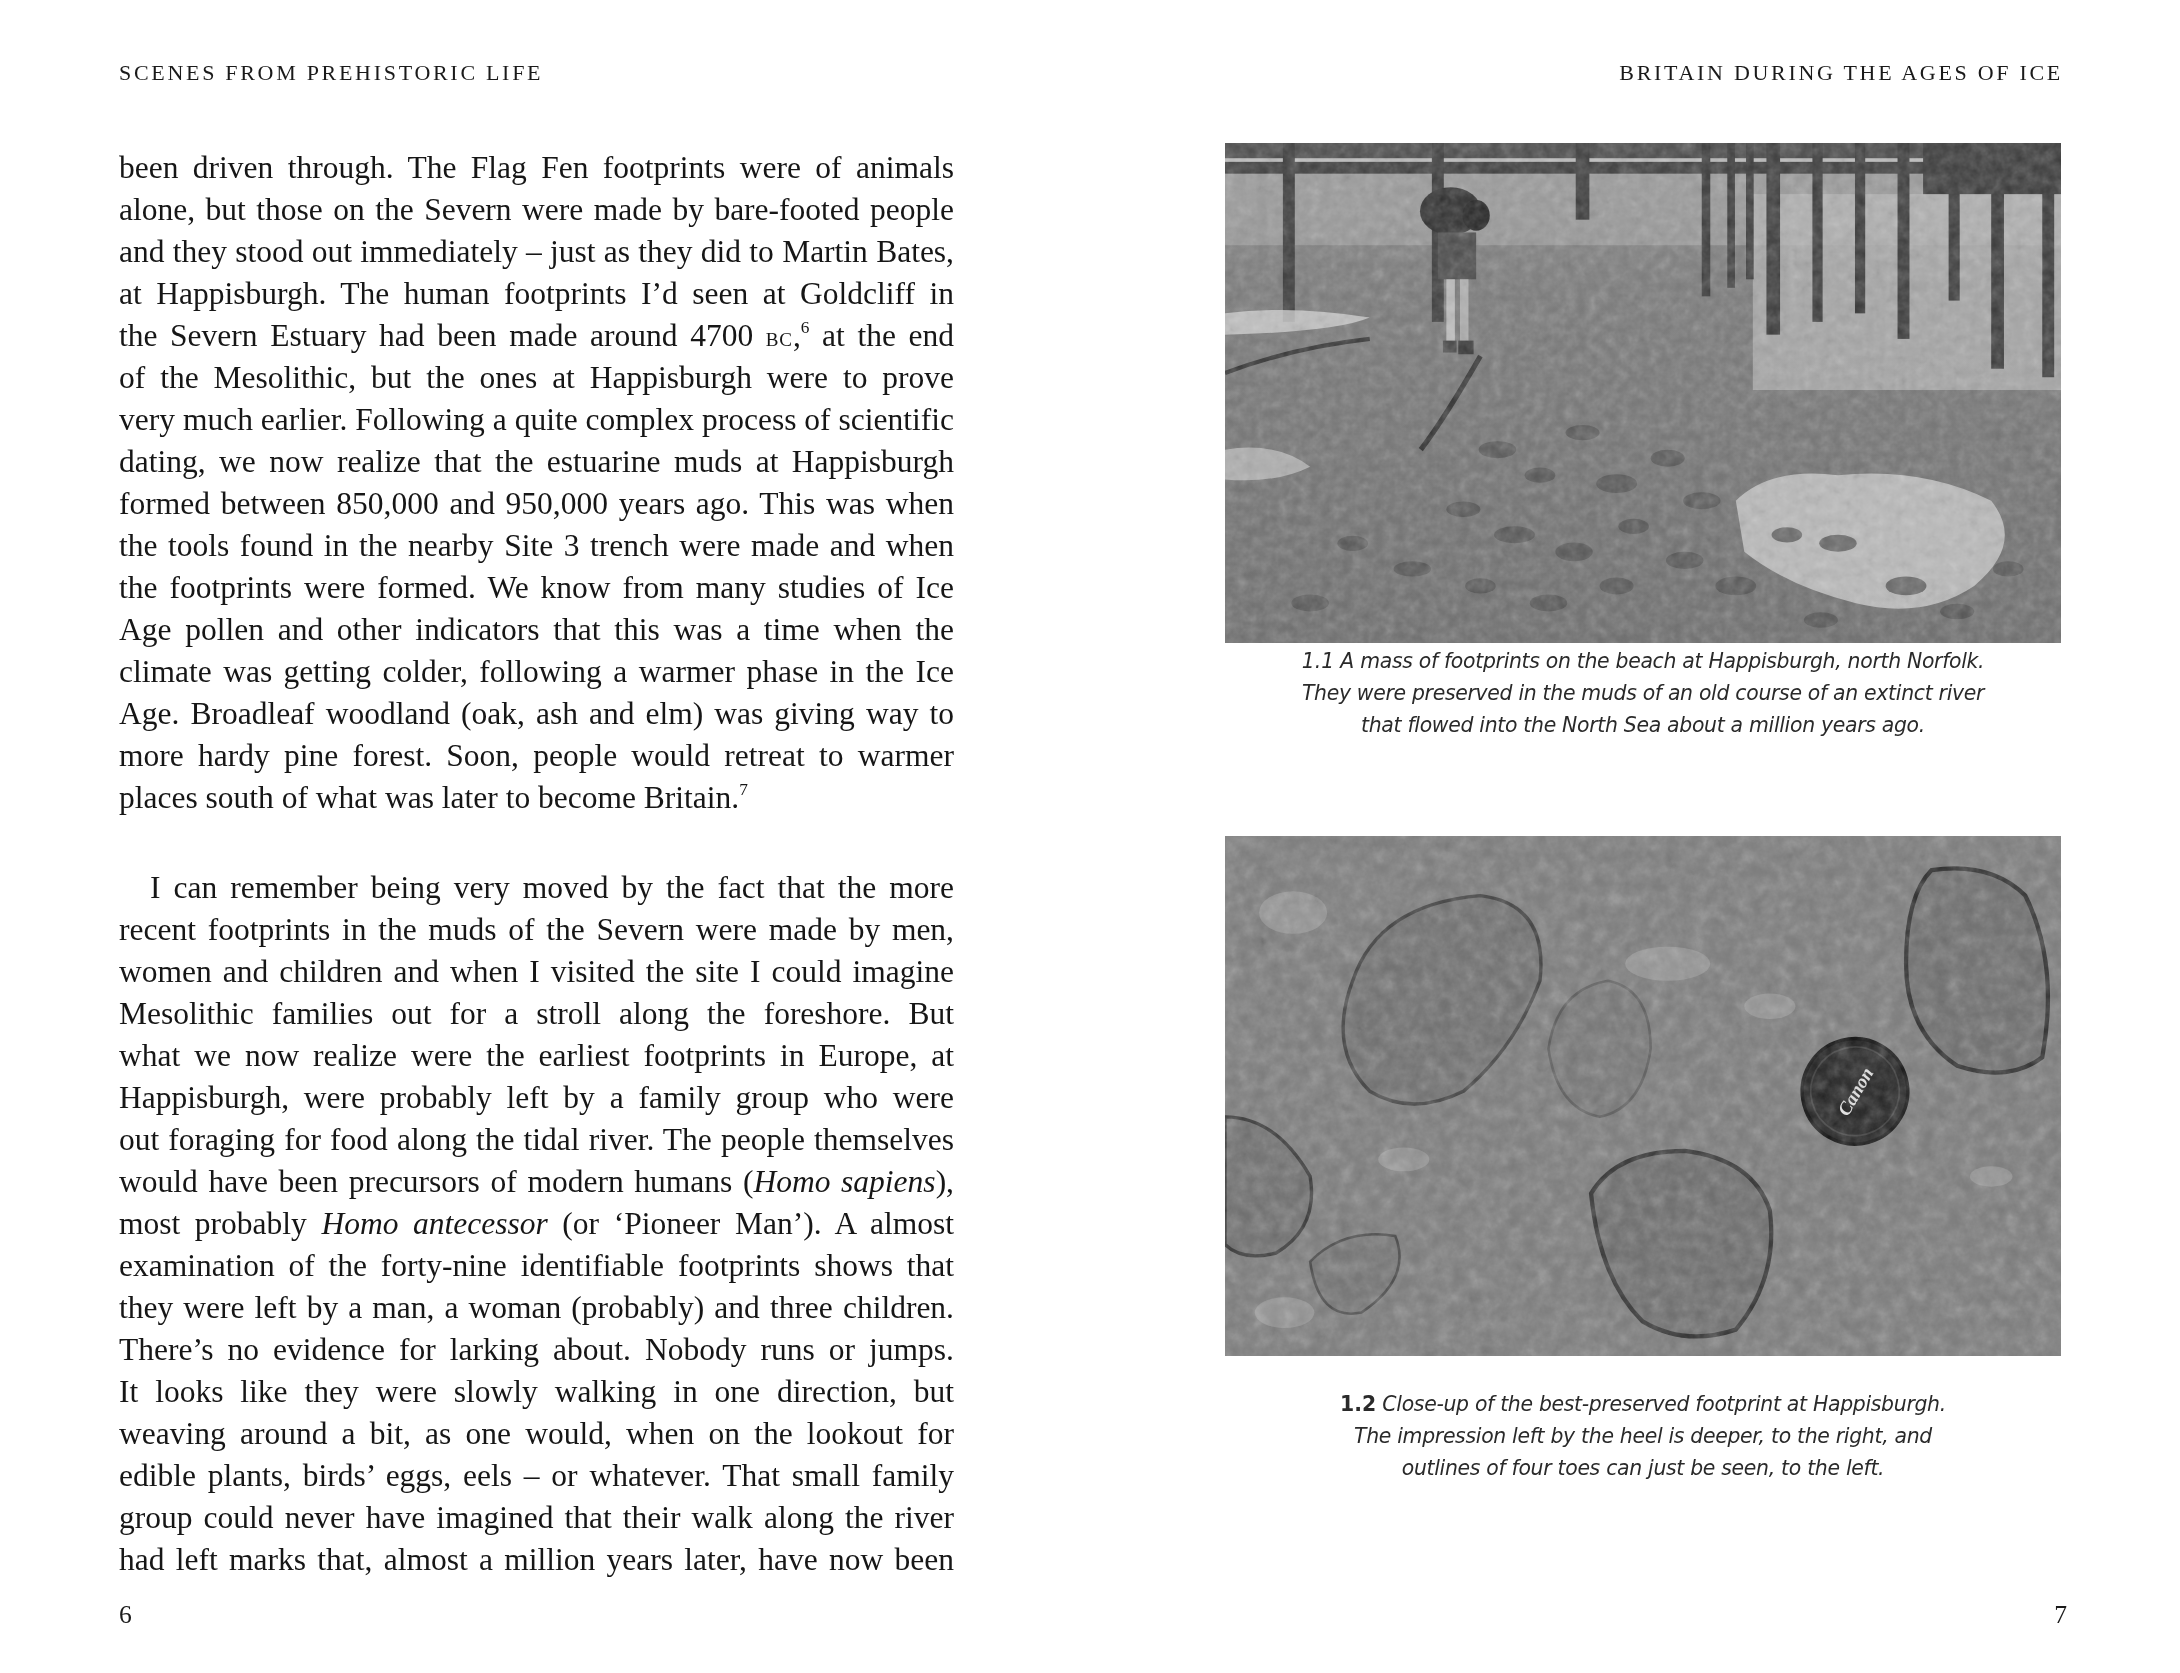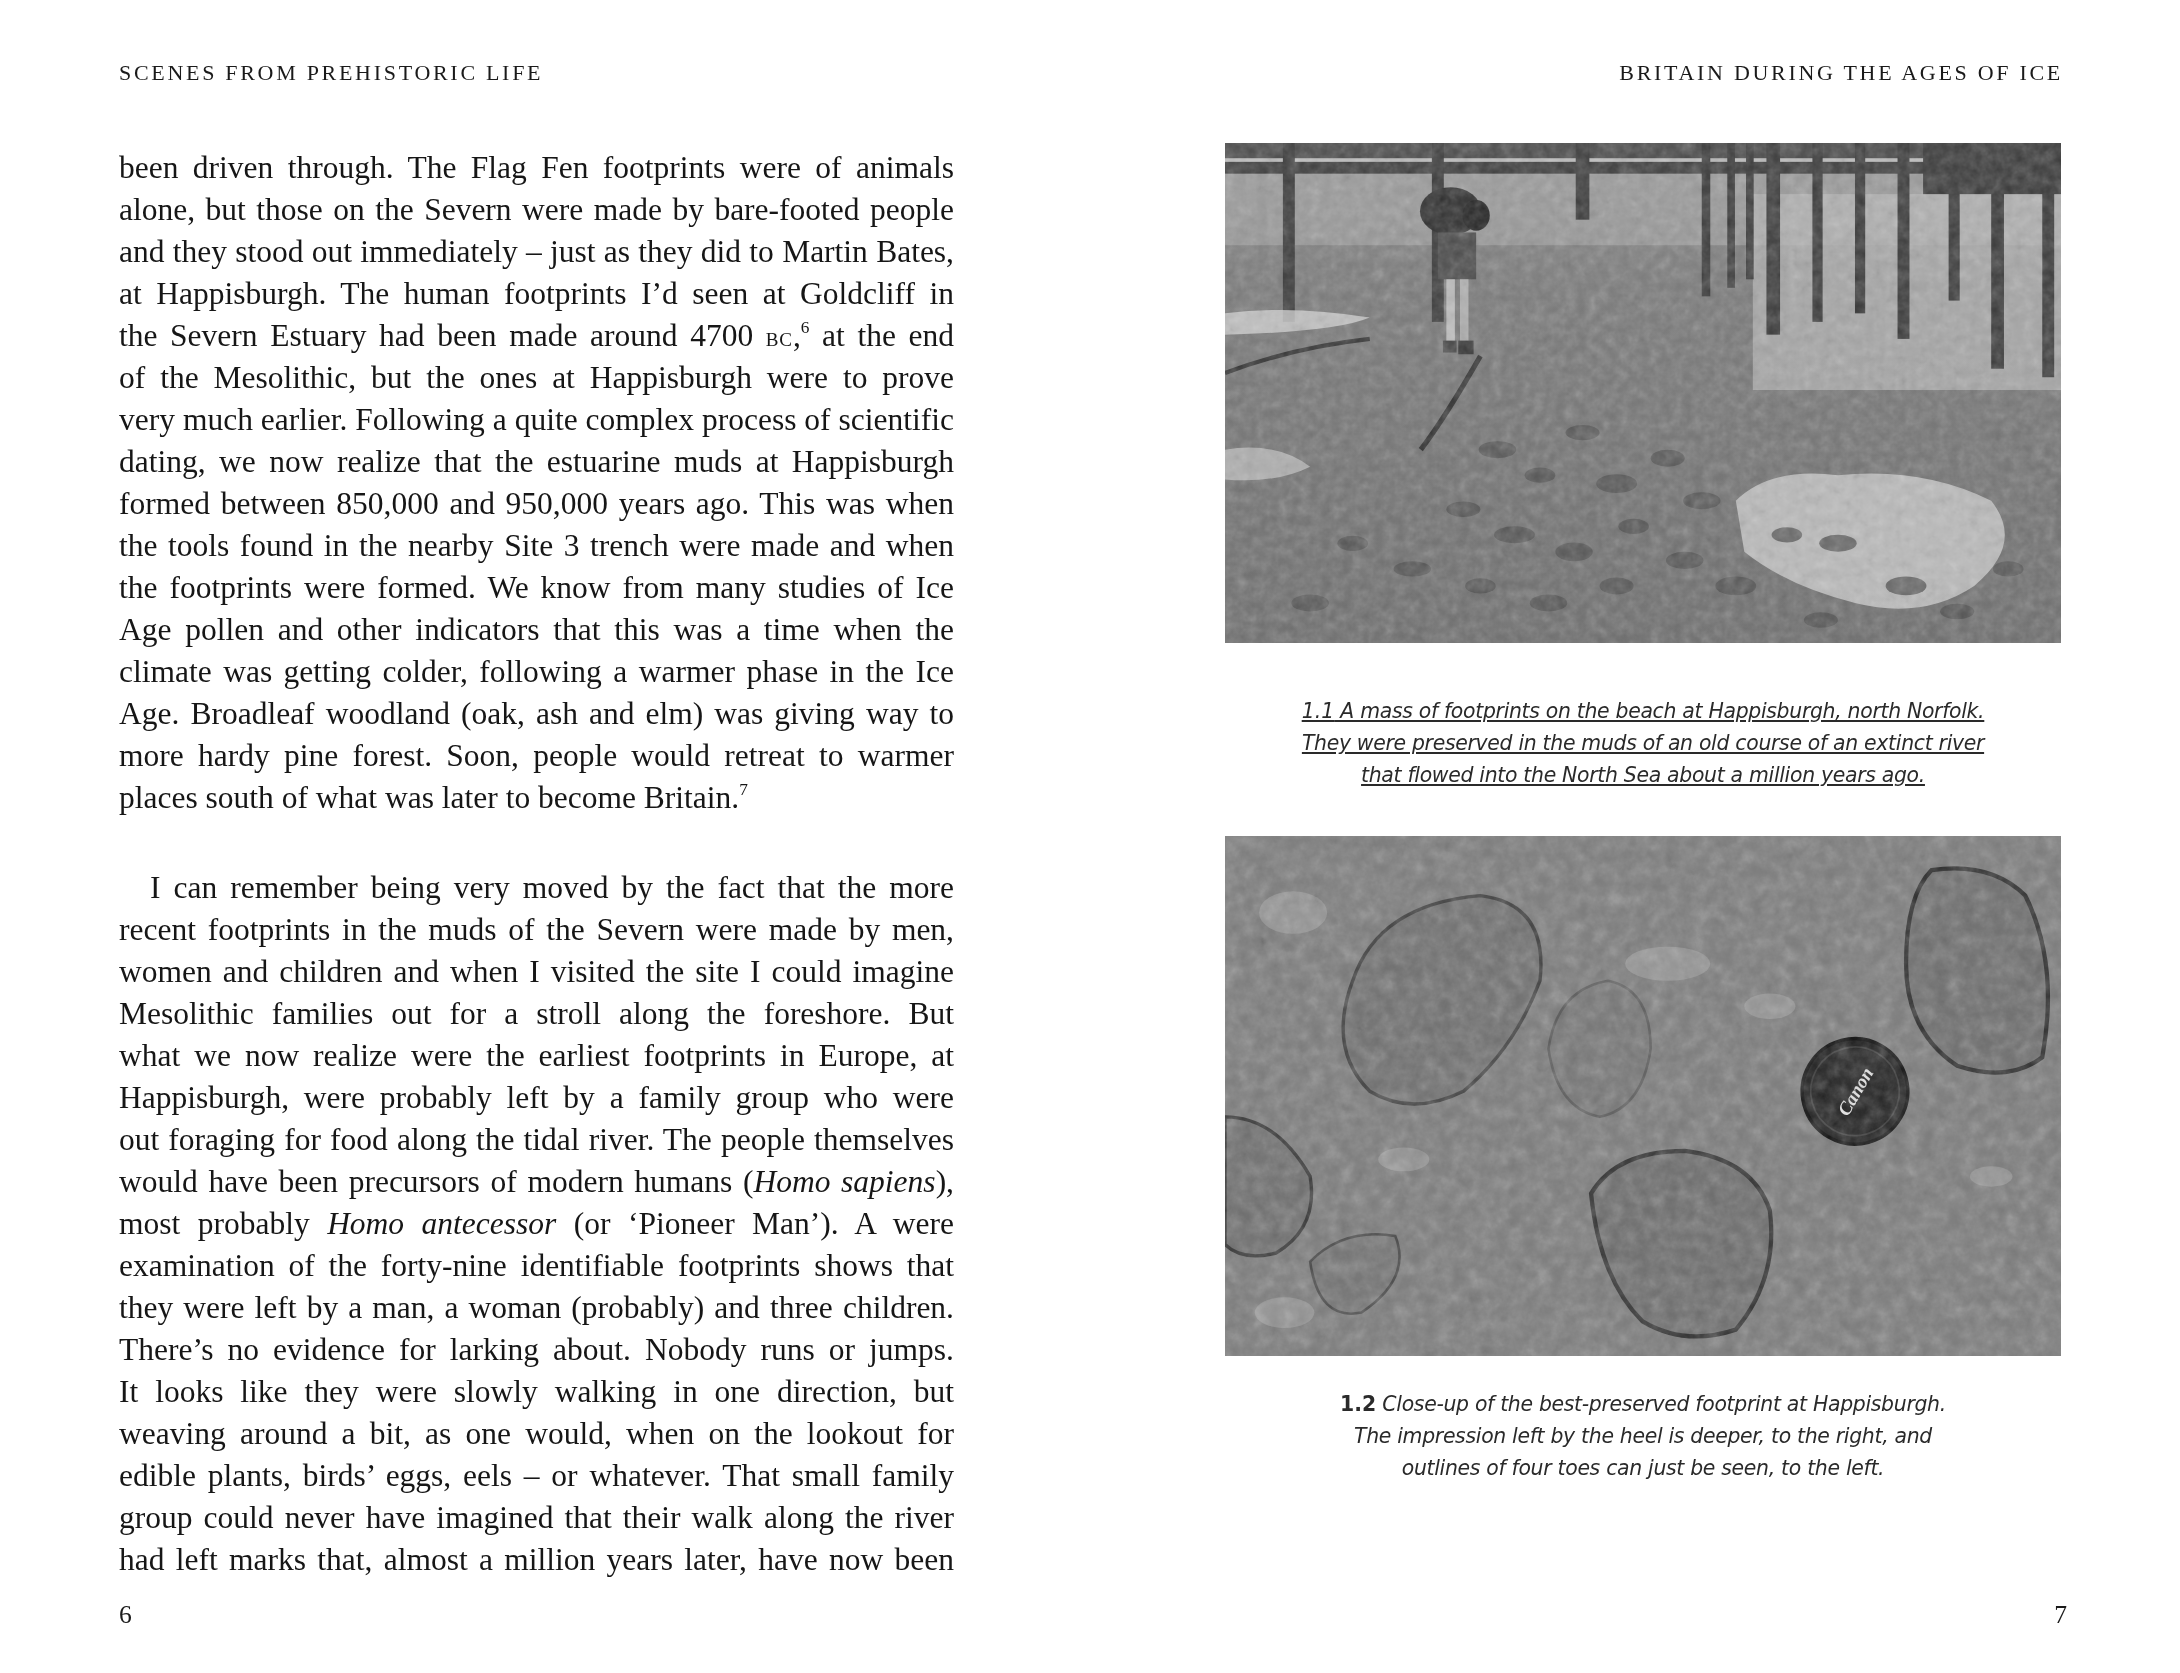--- a/index.html
+++ b/index.html
@@ -44,21 +44,21 @@
   .photo svg { display: block; width: 100%; height: 100%; }
   .photo-1 { top: 143px; height: 500px; }
   .photo-2 { top: 836px; height: 520px; }
 
   .caption {
     position: absolute; left: 135px; width: 836px; text-align: center;
     font-family: "DejaVu Sans", "Liberation Sans", sans-serif;
     font-style: italic; font-weight: 300; font-size: 20.4px; line-height: 32px;
     color: #2a2a2a; letter-spacing: -0.3px;
   }
-  .caption-1 { top: 695px; text-decoration: underline; }
+  .caption-1 { top: 645px; }
   .caption-2 { top: 1388px; }
   .caption .fig-num { font-style: normal; font-weight: bold; letter-spacing: 0; }
   .caption-1 .fig-num { font-weight: normal; font-style: italic; }
   .cap-line { display: block; }
 </style>
 </head>
 <body>
 
 <div class="page page-left">
   <div class="running-head">Scenes from Prehistoric Life</div>
@@ -80,21 +80,21 @@
       <span class="line"><span>more hardy pine forest. Soon, people would retreat to warmer</span></span>
       <span class="line last"><span>places south of what was later to become Britain.</span><sup>7</sup></span>
       <span class="line indent"><span>I can remember being very moved by the fact that the more</span></span>
       <span class="line"><span>recent footprints in the muds of the Severn were made by men,</span></span>
       <span class="line"><span>women and children and when I visited the site I could imagine</span></span>
       <span class="line"><span>Mesolithic families out for a stroll along the foreshore. But</span></span>
       <span class="line"><span>what we now realize were the earliest footprints in Europe, at</span></span>
       <span class="line"><span>Happisburgh, were probably left by a family group who were</span></span>
       <span class="line"><span>out foraging for food along the tidal river. The people themselves</span></span>
       <span class="line"><span>would have been precursors of modern humans (</span><i>Homo sapiens</i><span>),</span></span>
-      <span class="line"><span>most probably </span><i>Homo antecessor</i><span> (or ‘Pioneer Man’). A were</span></span>
+      <span class="line"><span>most probably </span><i>Homo antecessor</i><span> (or ‘Pioneer Man’). A almost</span></span>
       <span class="line"><span>examination of the forty-nine identifiable footprints shows that</span></span>
       <span class="line"><span>they were left by a man, a woman (probably) and three children.</span></span>
       <span class="line"><span>There’s no evidence for larking about. Nobody runs or jumps.</span></span>
       <span class="line"><span>It looks like they were slowly walking in one direction, but</span></span>
       <span class="line"><span>weaving around a bit, as one would, when on the lookout for</span></span>
       <span class="line"><span>edible plants, birds’ eggs, eels – or whatever. That small family</span></span>
       <span class="line"><span>group could never have imagined that their walk along the river</span></span>
       <span class="line"><span>had left marks that, almost a million years later, have now been</span></span>
     </div>
   <div class="folio">6</div>

